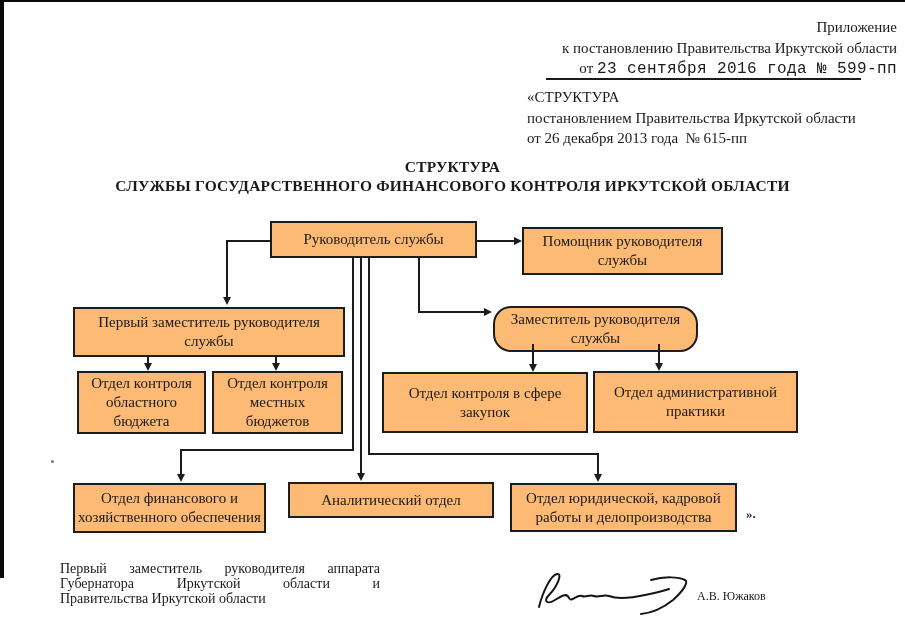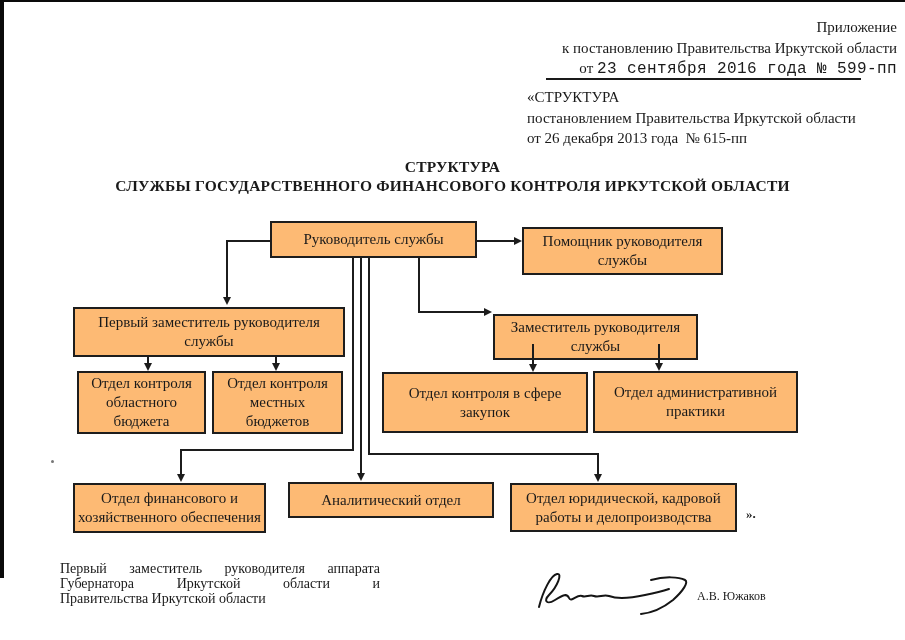--- a/index.html
+++ b/index.html
@@ -82,21 +82,21 @@
   </div>
 
   <div class="box" style="left:77px;top:371px;width:129px;height:63px;">
     <span>Отдел контроля областного бюджета</span>
   </div>
 
   <div class="box" style="left:212px;top:371px;width:131px;height:63px;">
     <span>Отдел контроля местных бюджетов</span>
   </div>
 
-  <div class="box" style="left:493px;top:314px;width:205px;height:46px;">
+  <div class="box" style="left:493px;top:306px;width:205px;height:46px;border-radius:18px;">
     <span>Заместитель руководителя службы</span>
   </div>
 
   <div class="box" style="left:382px;top:372px;width:206px;height:61px;">
     <span>Отдел контроля в сфере закупок</span>
   </div>
 
   <div class="box" style="left:593px;top:371px;width:205px;height:62px;">
     <span>Отдел административной практики</span>
   </div>

